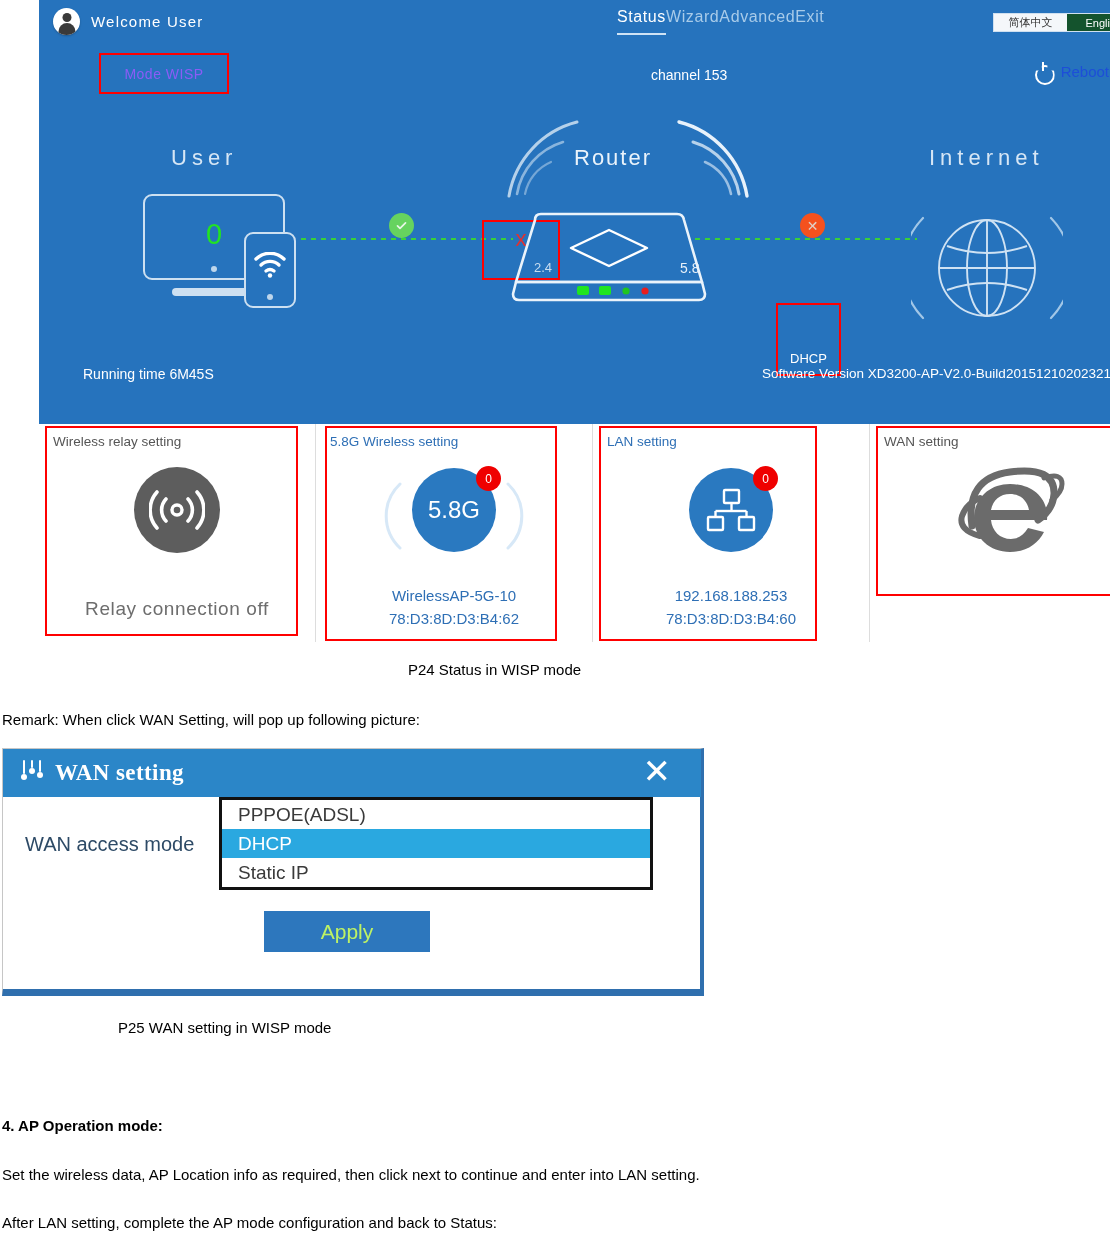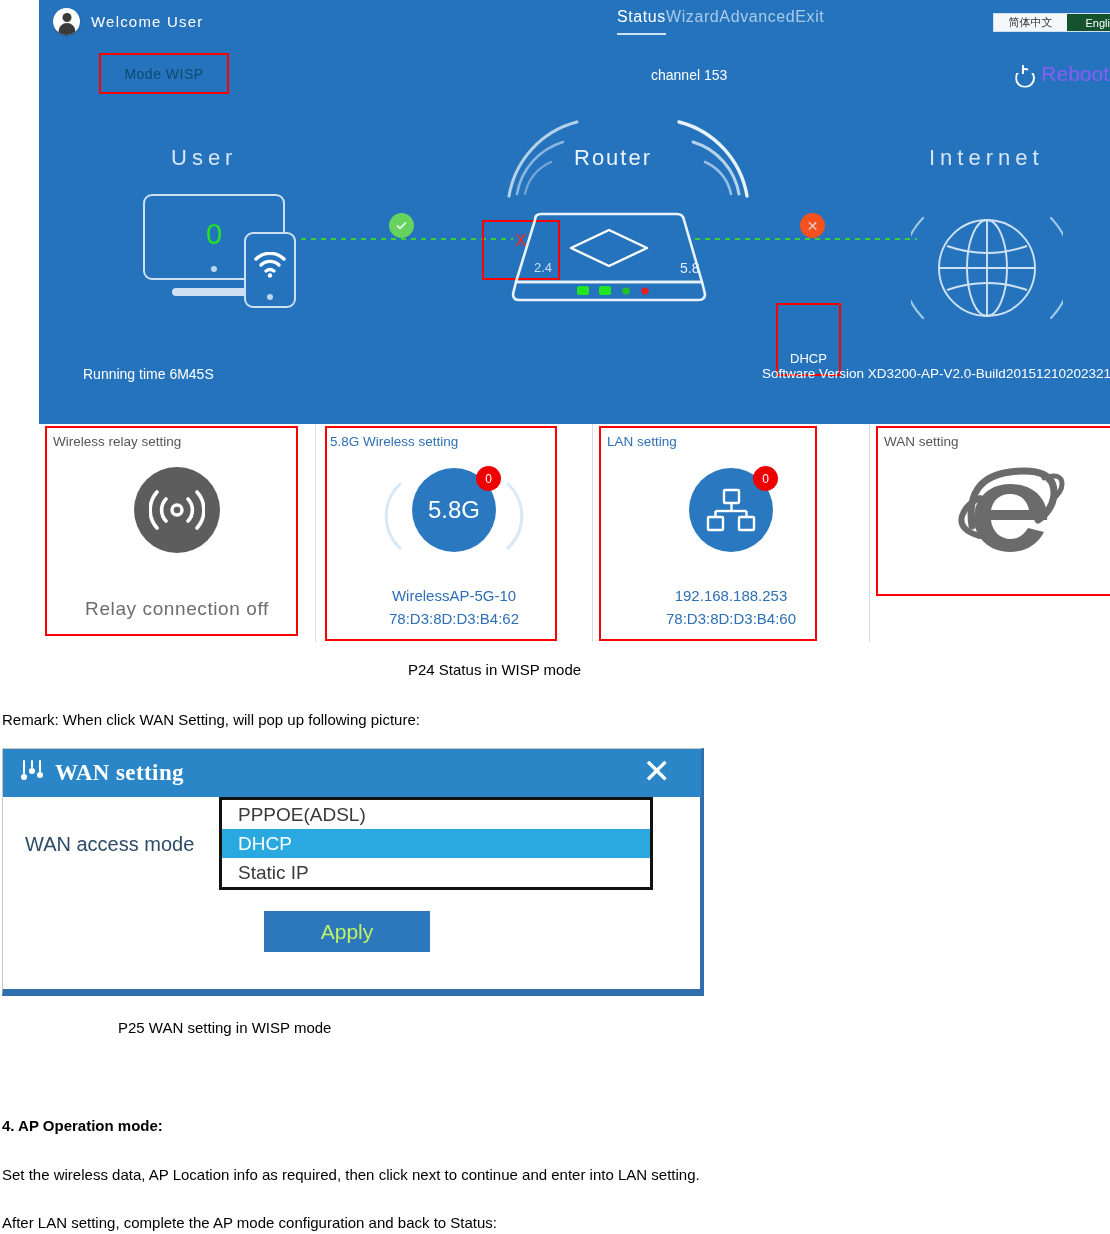--- a/index.html
+++ b/index.html
@@ -80,21 +80,21 @@
   .lang-cn { background: #f4f7fa; color: #333; }
   .lang-en { background: #14532d; color: #ffffff; }
 
   
   .mode-box {
     position: absolute; left: 60px; top: 53px;
     width: 130px; height: 41px;
     border: 2px solid #ff0000;
     display: flex; align-items: center; justify-content: center;
   }
-  .mode-text { color: #0c4a6e; font-size: 14px; letter-spacing: .5px; }
+  .mode-text { color: #8b5cf6; font-size: 14px; letter-spacing: .5px; }
   .channel {
     position: absolute; left: 612px; top: 67px;
     color: #ffffff; font-size: 14px;
   }
   .reboot {
     position: absolute; right: 40px; top: 62px;
     display: flex; align-items: center; gap: 8px; cursor: pointer;
   }
   .power-icon {
     width: 19px; height: 19px; position: relative;
@@ -102,21 +102,21 @@
   .power-icon::before {
     content: ""; position: absolute;
     left: 1px; top: 3px; width: 16px; height: 16px;
     border: 2px solid #fff; border-radius: 50%;
     clip-path: polygon(0 28%, 36% 28%, 36% 0, 64% 0, 64% 28%, 100% 28%, 100% 100%, 0 100%);
   }
   .power-icon::after {
     content: ""; position: absolute;
     left: 8px; top: 0px; width: 2px; height: 9px; background: #fff;
   }
-  .reboot-text { color: #8b5cf6; font-size: 21px; }
+  .reboot-text { color: #1d4ed8; font-size: 15px; }
 
   
   .topology { position: absolute; left: 0; top: 100px; width: 1110px; height: 220px; }
   .node-label {
     position: absolute; color: #d6e6f5;
     font-size: 22px; letter-spacing: 5px; font-weight: 300;
   }
   .lbl-user { left: 132px; top: 45px; }
   .lbl-router { left: 535px; top: 45px; letter-spacing: 2px; color: #eaf3fb; }
   .lbl-internet { left: 890px; top: 45px; }

